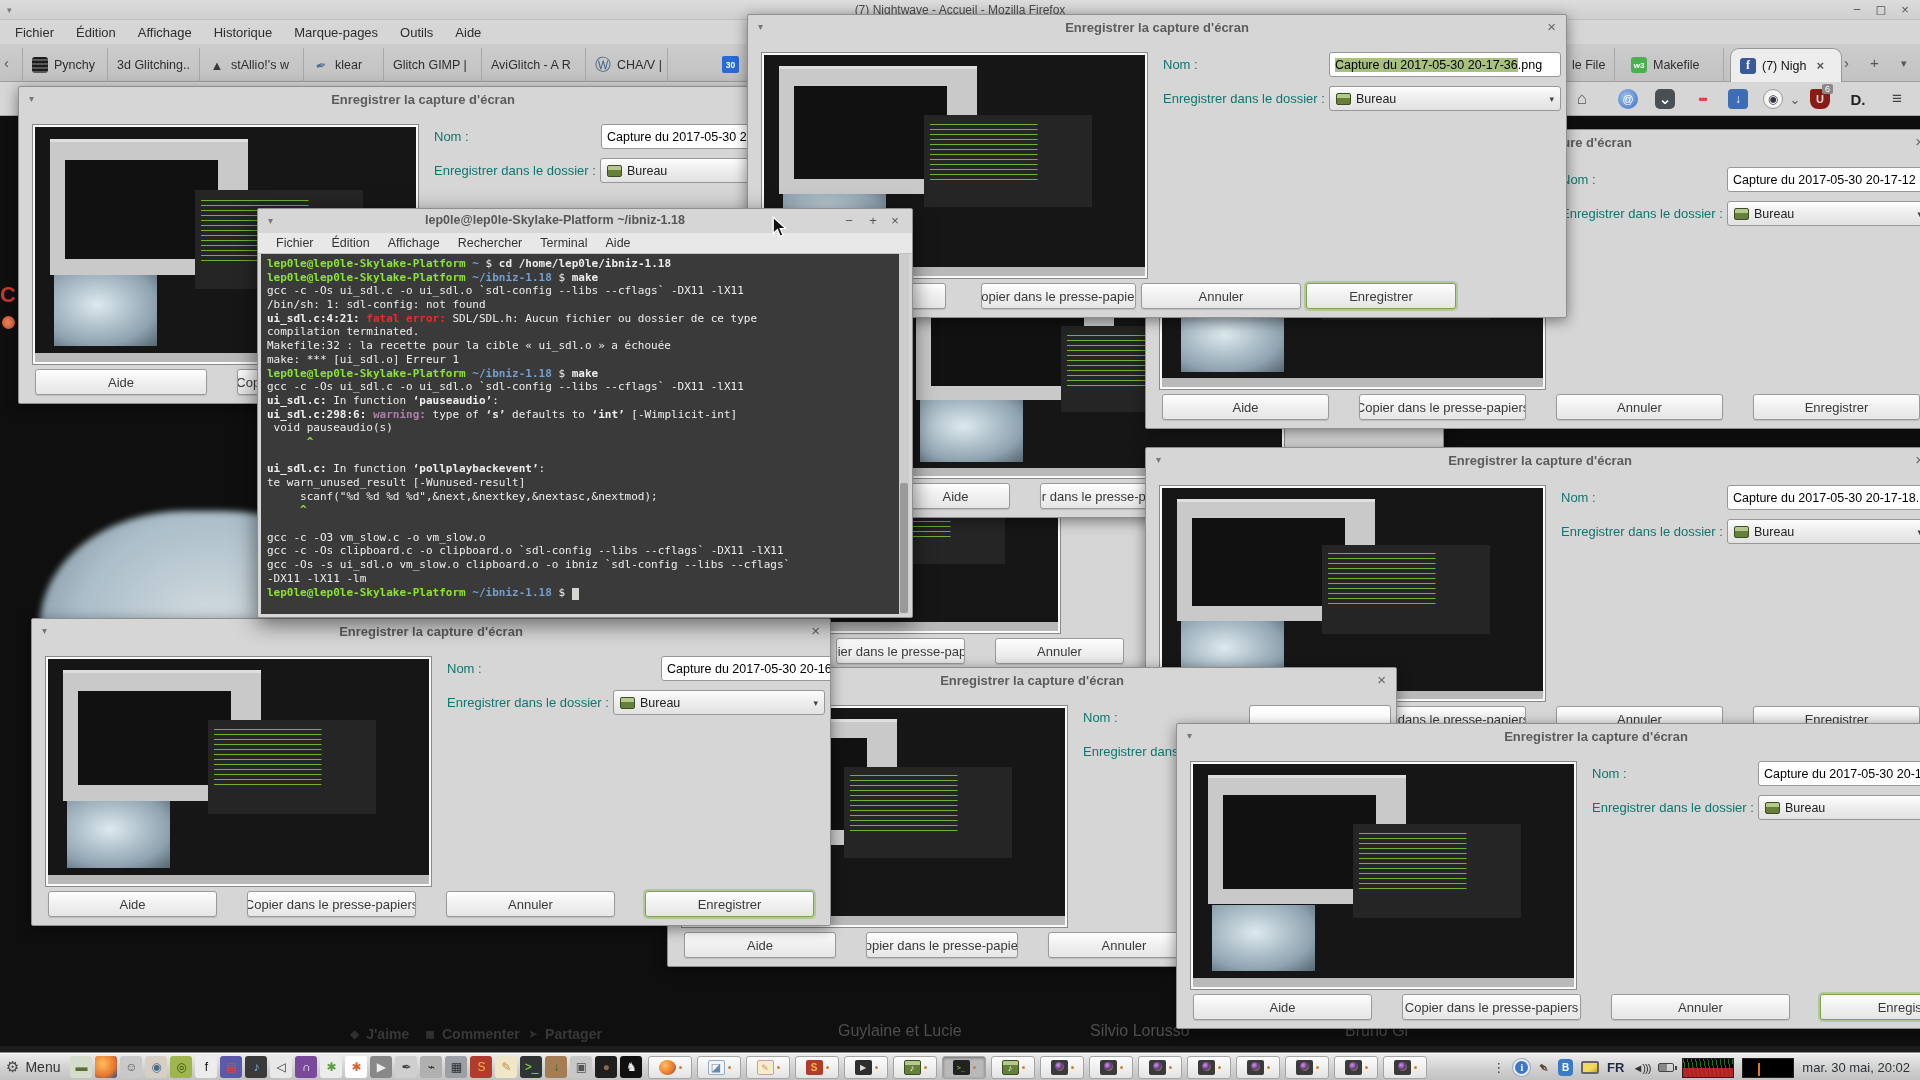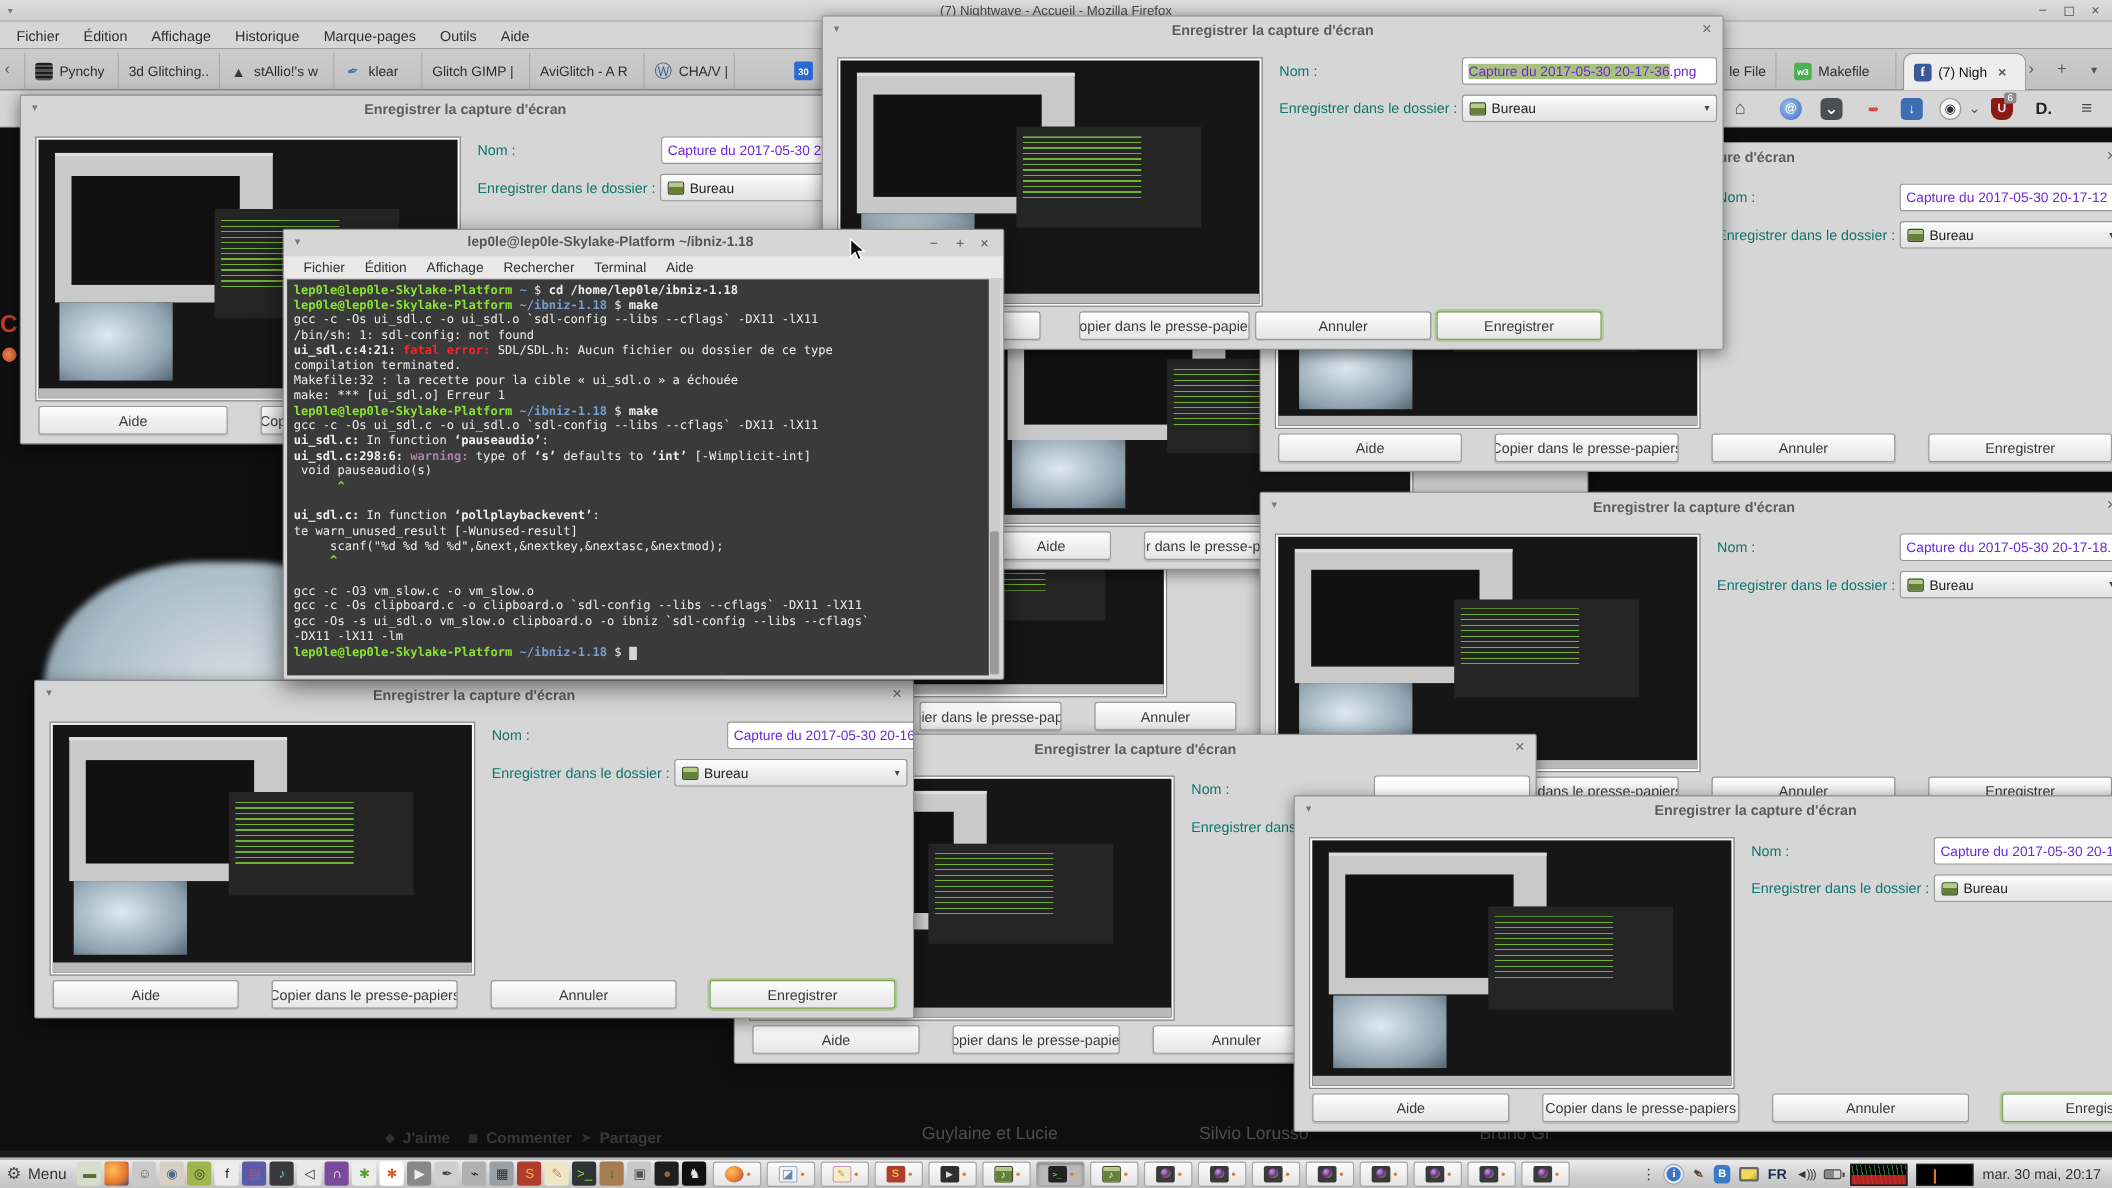--- a/index.html
+++ b/index.html
@@ -40,21 +40,21 @@
     background:radial-gradient(ellipse at 45% 40%,#e7f0f5,#b9cdd9 45%,#7d94a2 75%,#46525c);filter:blur(3px);opacity:.92;z-index:0;}
   #pg-letter{position:absolute;left:0px;top:166px;font-size:22px;font-weight:bold;color:#c43a2e;z-index:0;}
   #pg-dot{position:absolute;left:2px;top:200px;width:13px;height:13px;border-radius:50%;background:radial-gradient(#f08a5a,#c84a28);z-index:0;}
 
   
   .win{position:absolute;background:#d6d6d6;border:1px solid #8f8f8f;box-shadow:0 3px 14px rgba(0,0,0,.45);border-radius:2px;overflow:hidden;}
   .dlg-caret{position:absolute;left:10px;top:6px;font-size:10px;color:#787878;}
   .dlg-title{position:absolute;left:30px;right:30px;top:5px;text-align:center;font-size:13px;font-weight:bold;color:#5c5c5c;white-space:nowrap;overflow:hidden;}
   .dlg-close{position:absolute;right:10px;top:3px;font-size:15px;color:#666;}
   .lbl{position:absolute;font-size:13px;color:#0f766e;white-space:nowrap;}
-  .input{position:absolute;height:25px;background:#fff;border:1px solid #979797;border-radius:3px;font-size:12.5px;color:#6d28d9;display:flex;align-items:center;padding:0 5px;overflow:hidden;white-space:pre;}
+  .input{position:absolute;height:25px;background:#fff;border:1px solid #979797;border-radius:3px;font-size:12.5px;color:#000000;display:flex;align-items:center;padding:0 5px;overflow:hidden;white-space:pre;}
   .input .sel{background:#a9c17f;}
   .drop{position:absolute;height:25px;border:1px solid #979797;border-radius:3px;background:linear-gradient(#fdfdfd,#ececec 55%,#e2e2e2);display:flex;align-items:center;gap:5px;padding:0 6px;font-size:12.5px;color:#222;overflow:hidden;}
   .folder{width:15px;height:12px;flex:0 0 auto;border:1px solid #3c4c24;border-radius:2px;background:linear-gradient(#b7c88c 0 4px,#66803a 4px);}
   .drop .arrow{margin-left:auto;font-size:9px;color:#444;}
   .btn{position:absolute;height:26px;border:1px solid #9a9a9a;border-radius:3px;background:linear-gradient(#ffffff,#f1f1f1 45%,#e6e6e6);
     color:#3a3a3a;font-size:13px;display:flex;align-items:center;justify-content:center;white-space:nowrap;overflow:hidden;box-shadow:0 1px 1px rgba(0,0,0,.12);}
   .btn.focus{border-color:#7fa050;box-shadow:0 0 0 2px rgba(150,190,105,.55);}
   .thumb{position:absolute;left:14px;top:38px;background:#161616;border:2px solid #fafafa;box-shadow:0 0 0 1px #8a8a8a;overflow:hidden;}
   .thumb i{position:absolute;display:block;}
   .thumb .t1{left:4%;top:5%;width:52%;height:58%;background:#c9c9c9;box-shadow:inset 0 3px 0 #dedede;}
@@ -348,21 +348,21 @@
     <span class="tray-glyph">⋮</span>
     <span id="tr-update">i</span>
     <span id="tr-brush">✒</span>
     <span id="tr-bt">B</span>
     <span id="tr-display"></span>
     <span id="tr-kbd">FR</span>
     <span id="tr-vol">◄)))</span>
     <span id="tr-power"></span>
     <span id="tr-cpu"></span>
     <span id="tr-net"></span>
-    <span id="tr-clock">mar. 30 mai, 20:17</span>
+    <span id="tr-clock">mar. 30 mai, 20:02</span>
   </div>
 </div>
 
 <svg id="cursor" width="18" height="22" viewBox="0 0 12 19">
   <path d="M1 1 L1 15 L4.6 11.8 L7 17.5 L9.4 16.4 L7 10.9 L11.6 10.6 Z" fill="#111" stroke="#fff" stroke-width="1.1"></path>
 </svg>
 
 <div class="fb-action" style="left: 350px;">
     <span class="ico">◆</span>
     <span>J'aime</span>

